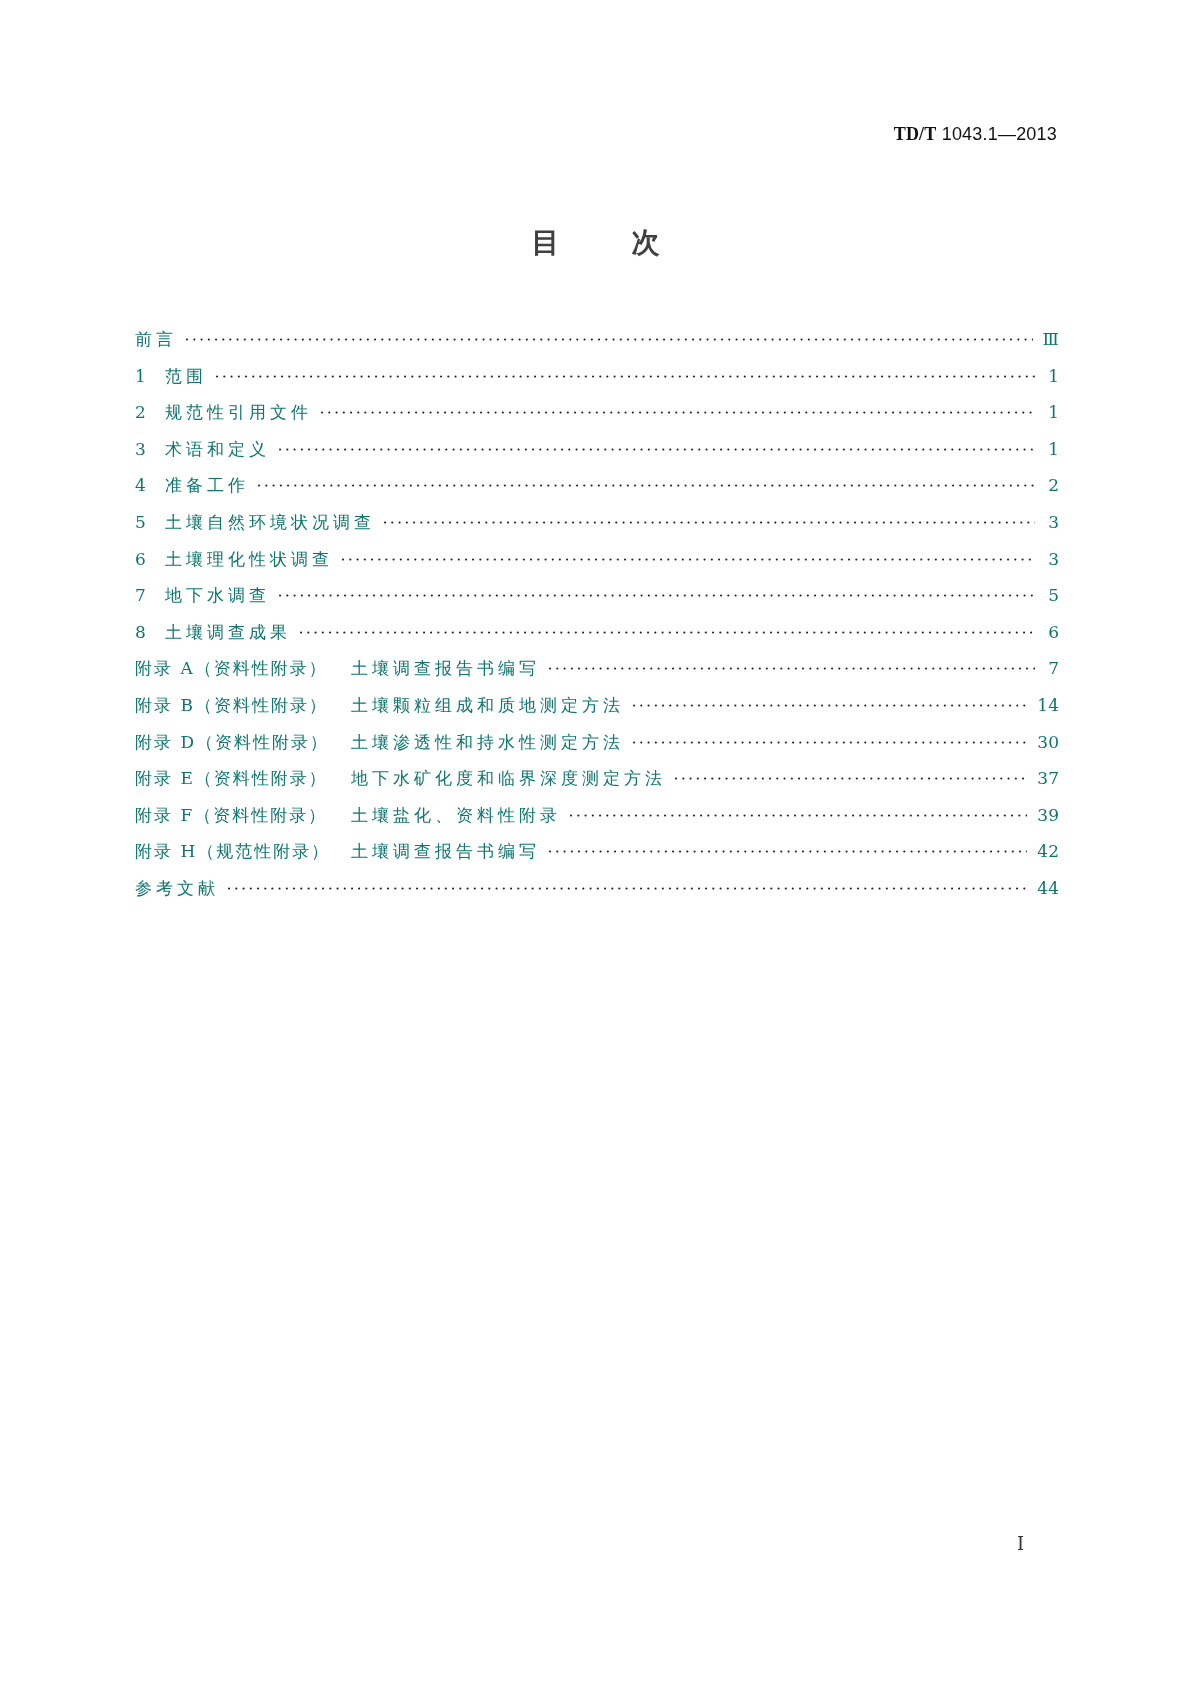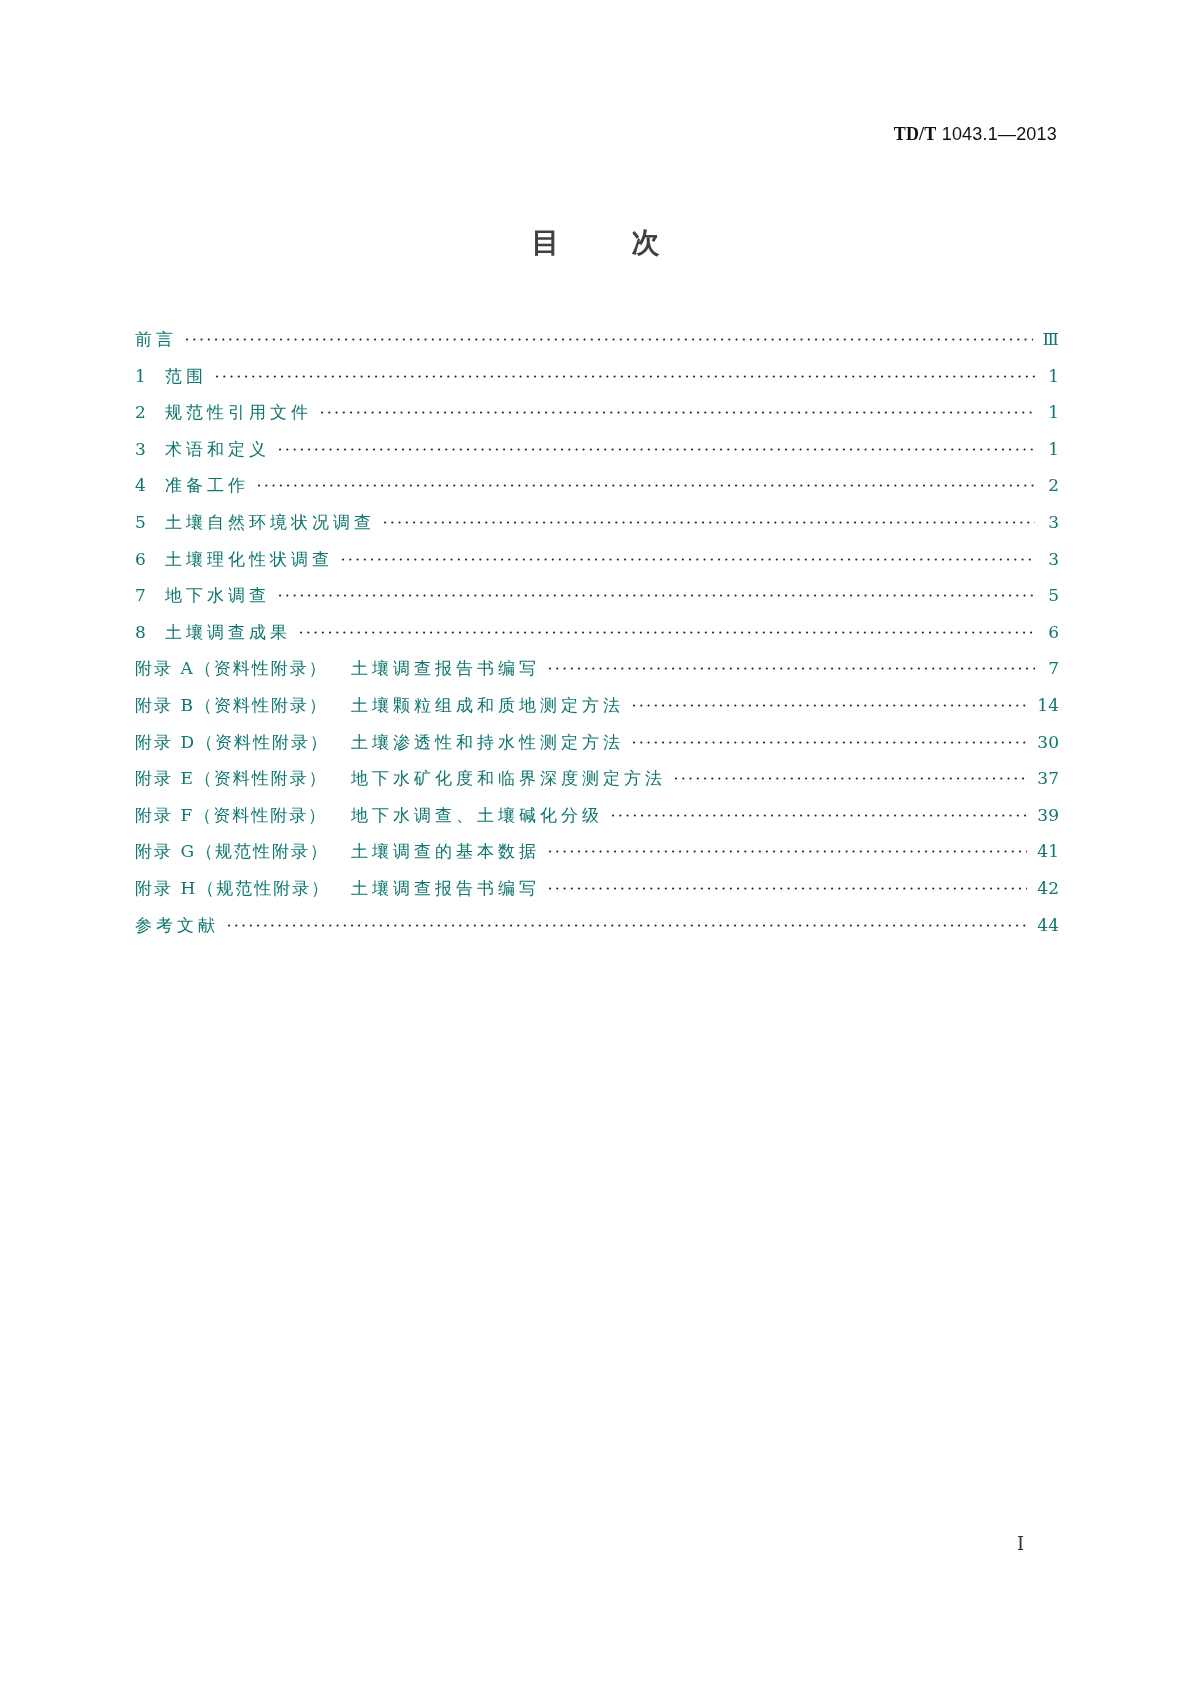--- a/index.html
+++ b/index.html
@@ -204,31 +204,25 @@
 
   <div class="toc-row">
     <span class="toc-appendix-prefix">附录 E（资料性附录）</span>
     <span class="toc-label">地下水矿化度和临界深度测定方法</span>
     <span class="leader"></span>
     <span class="page-num">37</span>
   </div>
 
   <div class="toc-row">
     <span class="toc-appendix-prefix">附录 F（资料性附录）</span>
-    <span class="toc-label">地下水调查、土壤碱化分级</span>
+    <span class="toc-label">土壤盐化、资料性附录</span>
     <span class="leader"></span>
     <span class="page-num">39</span>
   </div>
 
-  <div class="toc-row">
-    <span class="toc-appendix-prefix">附录 G（规范性附录）</span>
-    <span class="toc-label">土壤调查的基本数据</span>
-    <span class="leader"></span>
-    <span class="page-num">41</span>
-  </div>
 
   <div class="toc-row">
     <span class="toc-appendix-prefix">附录 H（规范性附录）</span>
     <span class="toc-label">土壤调查报告书编写</span>
     <span class="leader"></span>
     <span class="page-num">42</span>
   </div>
 
   <div class="toc-row">
     <span class="toc-label">参考文献</span>

